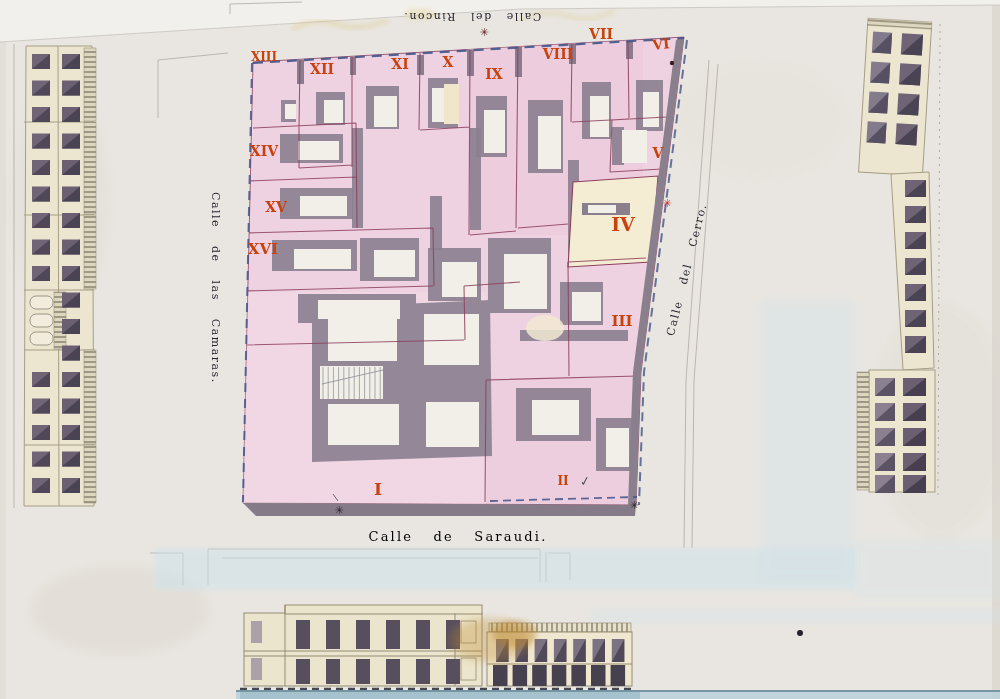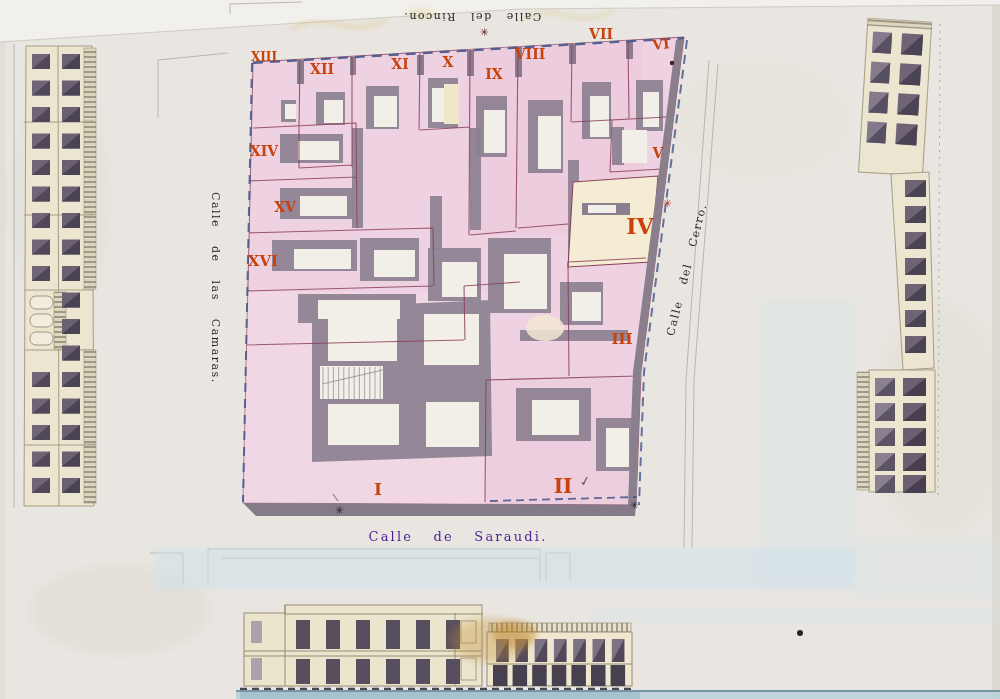--- a/index.html
+++ b/index.html
@@ -7,21 +7,21 @@
          font-family:"DejaVu Serif",serif;}
   .sheet svg{position:absolute;left:0;top:0;}
   .street{position:absolute;color:#262630;font-size:11.5px;letter-spacing:1.5px;
           word-spacing:9px;white-space:nowrap;}
   #st-top{left:472px;top:16px;transform:translate(-50%,-50%) rotate(180deg);font-size:11px;}
   #st-left{left:222px;top:192px;transform-origin:0 0;transform:rotate(90deg);
            font-size:11px;word-spacing:13px;}
   #st-right{left:664px;top:334px;transform-origin:0 0;transform:rotate(-76deg);
             font-size:11px;word-spacing:12px;}
   #st-bottom{left:458px;top:536px;transform:translate(-50%,-50%);font-size:13px;
-             letter-spacing:2.2px;word-spacing:14px;color:#4c1d95;}
+             letter-spacing:2.2px;word-spacing:14px;color:#000000;}
   .numeral{position:absolute;width:44px;margin-left:-22px;margin-top:-9px;text-align:center;
            font-weight:bold;color:#c8420e;font-size:14px;line-height:1.1;
            font-family:"DejaVu Serif",serif;}
   .mark{position:absolute;transform:translate(-50%,-50%);font-size:11px;line-height:1;
         font-family:"DejaVu Sans",sans-serif;color:#2e2935;}
   .mark.red{color:#c13026;}
   .mark.darkred{color:#5d1b20;}
   .check{position:absolute;transform:translate(-50%,-50%) rotate(-10deg);font-size:13px;
          color:#50505a;font-family:"DejaVu Sans",sans-serif;}
 </style>
@@ -404,35 +404,35 @@
   <circle cx="800" cy="633" r="3" fill="#26222c"></circle>
   <path d="M333,494 l5,7" stroke="#6b6b74" stroke-width="1"></path>
 </svg>
 
 <div class="street" id="st-top">Calle del Rincon.</div>
 <div class="street" id="st-left">Calle de las Camaras.</div>
 <div class="street" id="st-right">Calle del Cerro.</div>
 <div class="street" id="st-bottom">Calle de Saraudi.</div>
 
 <div class="numeral" style="left:378px;top:489px;font-size:17px">I</div>
-<div class="numeral" style="left:563px;top:484px;font-size:20px">II</div>
-<div class="numeral" style="left:622px;top:340px;font-size:15px">III</div>
-<div class="numeral" style="left:640px;top:223px;font-size:22px">IV</div>
+<div class="numeral" style="left:563px;top:484px;font-size:12px">II</div>
+<div class="numeral" style="left:622px;top:322px;font-size:15px">III</div>
+<div class="numeral" style="left:623px;top:223px;font-size:19px">IV</div>
 <div class="numeral" style="left:658px;top:155px">V</div>
 <div class="numeral" style="left:661px;top:46px;transform:rotate(-6deg)">VI</div>
 <div class="numeral" style="left:601px;top:36px">VII</div>
-<div class="numeral" style="left:530px;top:56px">VIII</div>
+<div class="numeral" style="left:558px;top:56px">VIII</div>
 <div class="numeral" style="left:494px;top:76px">IX</div>
 <div class="numeral" style="left:448px;top:64px">X</div>
 <div class="numeral" style="left:400px;top:66px">XI</div>
 <div class="numeral" style="left:322px;top:71px">XII</div>
 <div class="numeral" style="left:264px;top:60px;font-size:12px">XIII</div>
 <div class="numeral" style="left:264px;top:153px">XIV</div>
-<div class="numeral" style="left:285px;top:209px">XV</div>
-<div class="numeral" style="left:263px;top:262px;font-size:15px">XVI</div>
+<div class="numeral" style="left:276px;top:209px">XV</div>
+<div class="numeral" style="left:263px;top:250px;font-size:15px">XVI</div>
 
 <div class="mark darkred" style="left:484px;top:32px">✳</div>
 <div class="mark red" style="left:667px;top:203px">✳</div>
 <div class="mark" style="left:339px;top:510px">✳</div>
 <div class="mark" style="left:634px;top:505px">✳</div>
 <div class="check" style="left:585px;top:481px">✓</div>
 
 </div>
 
 </body></html>

